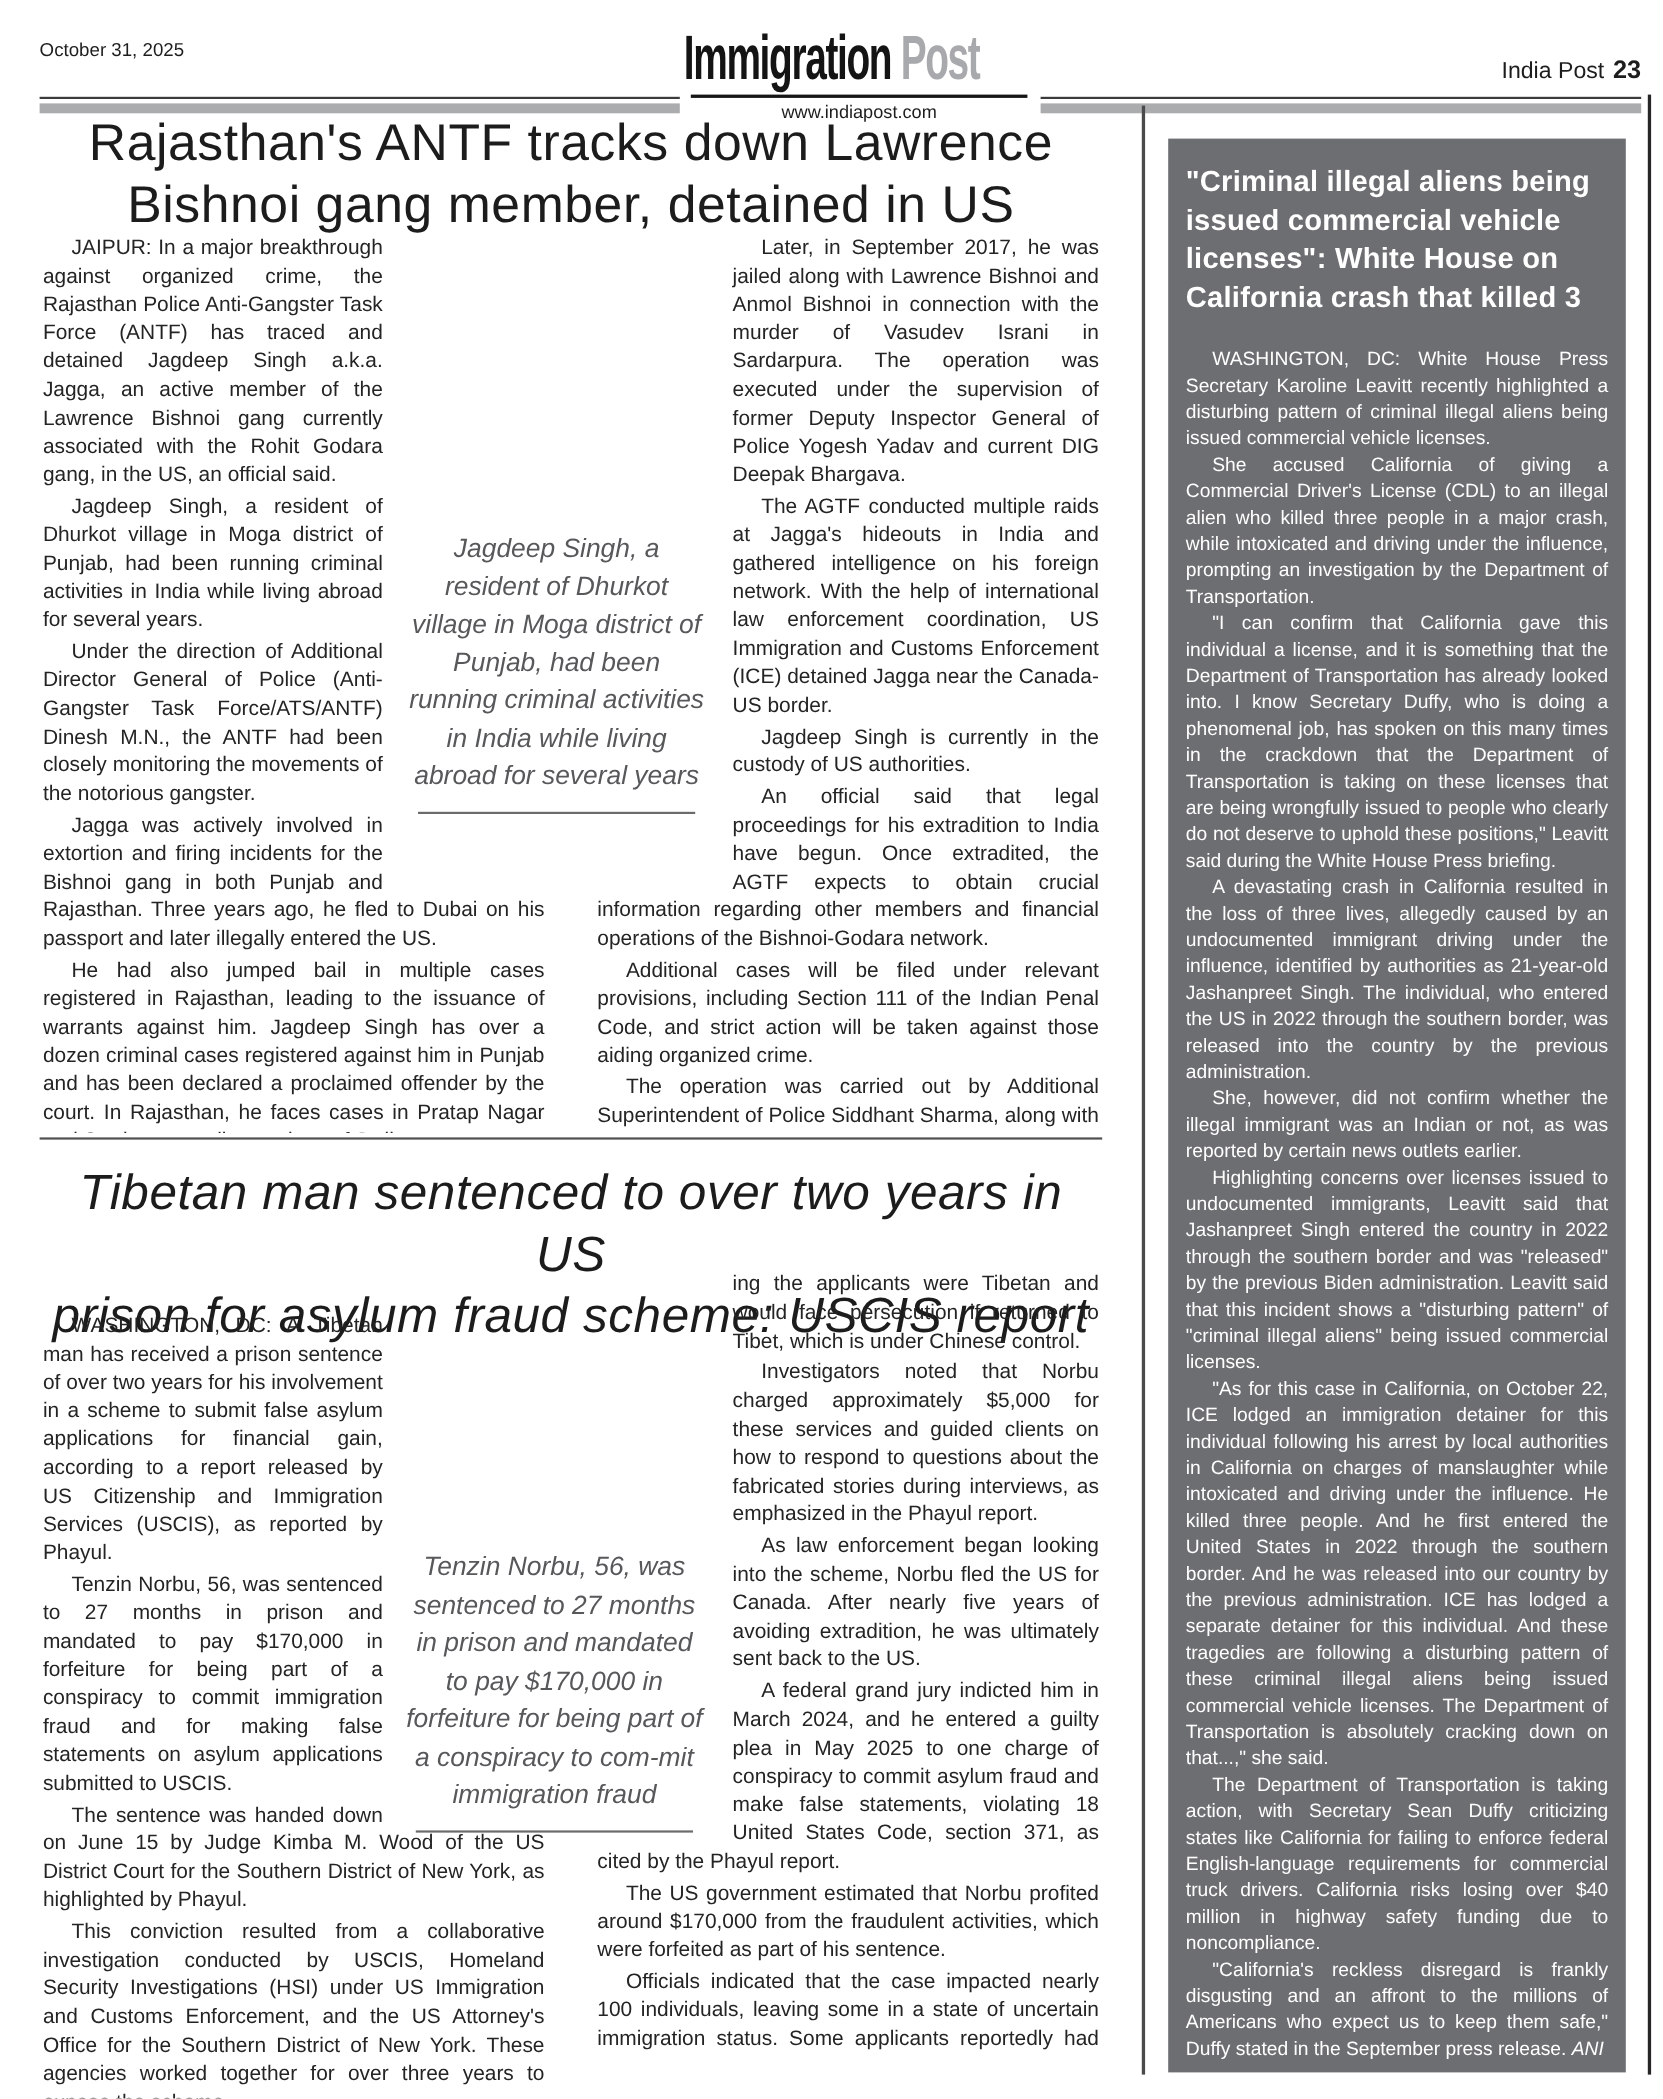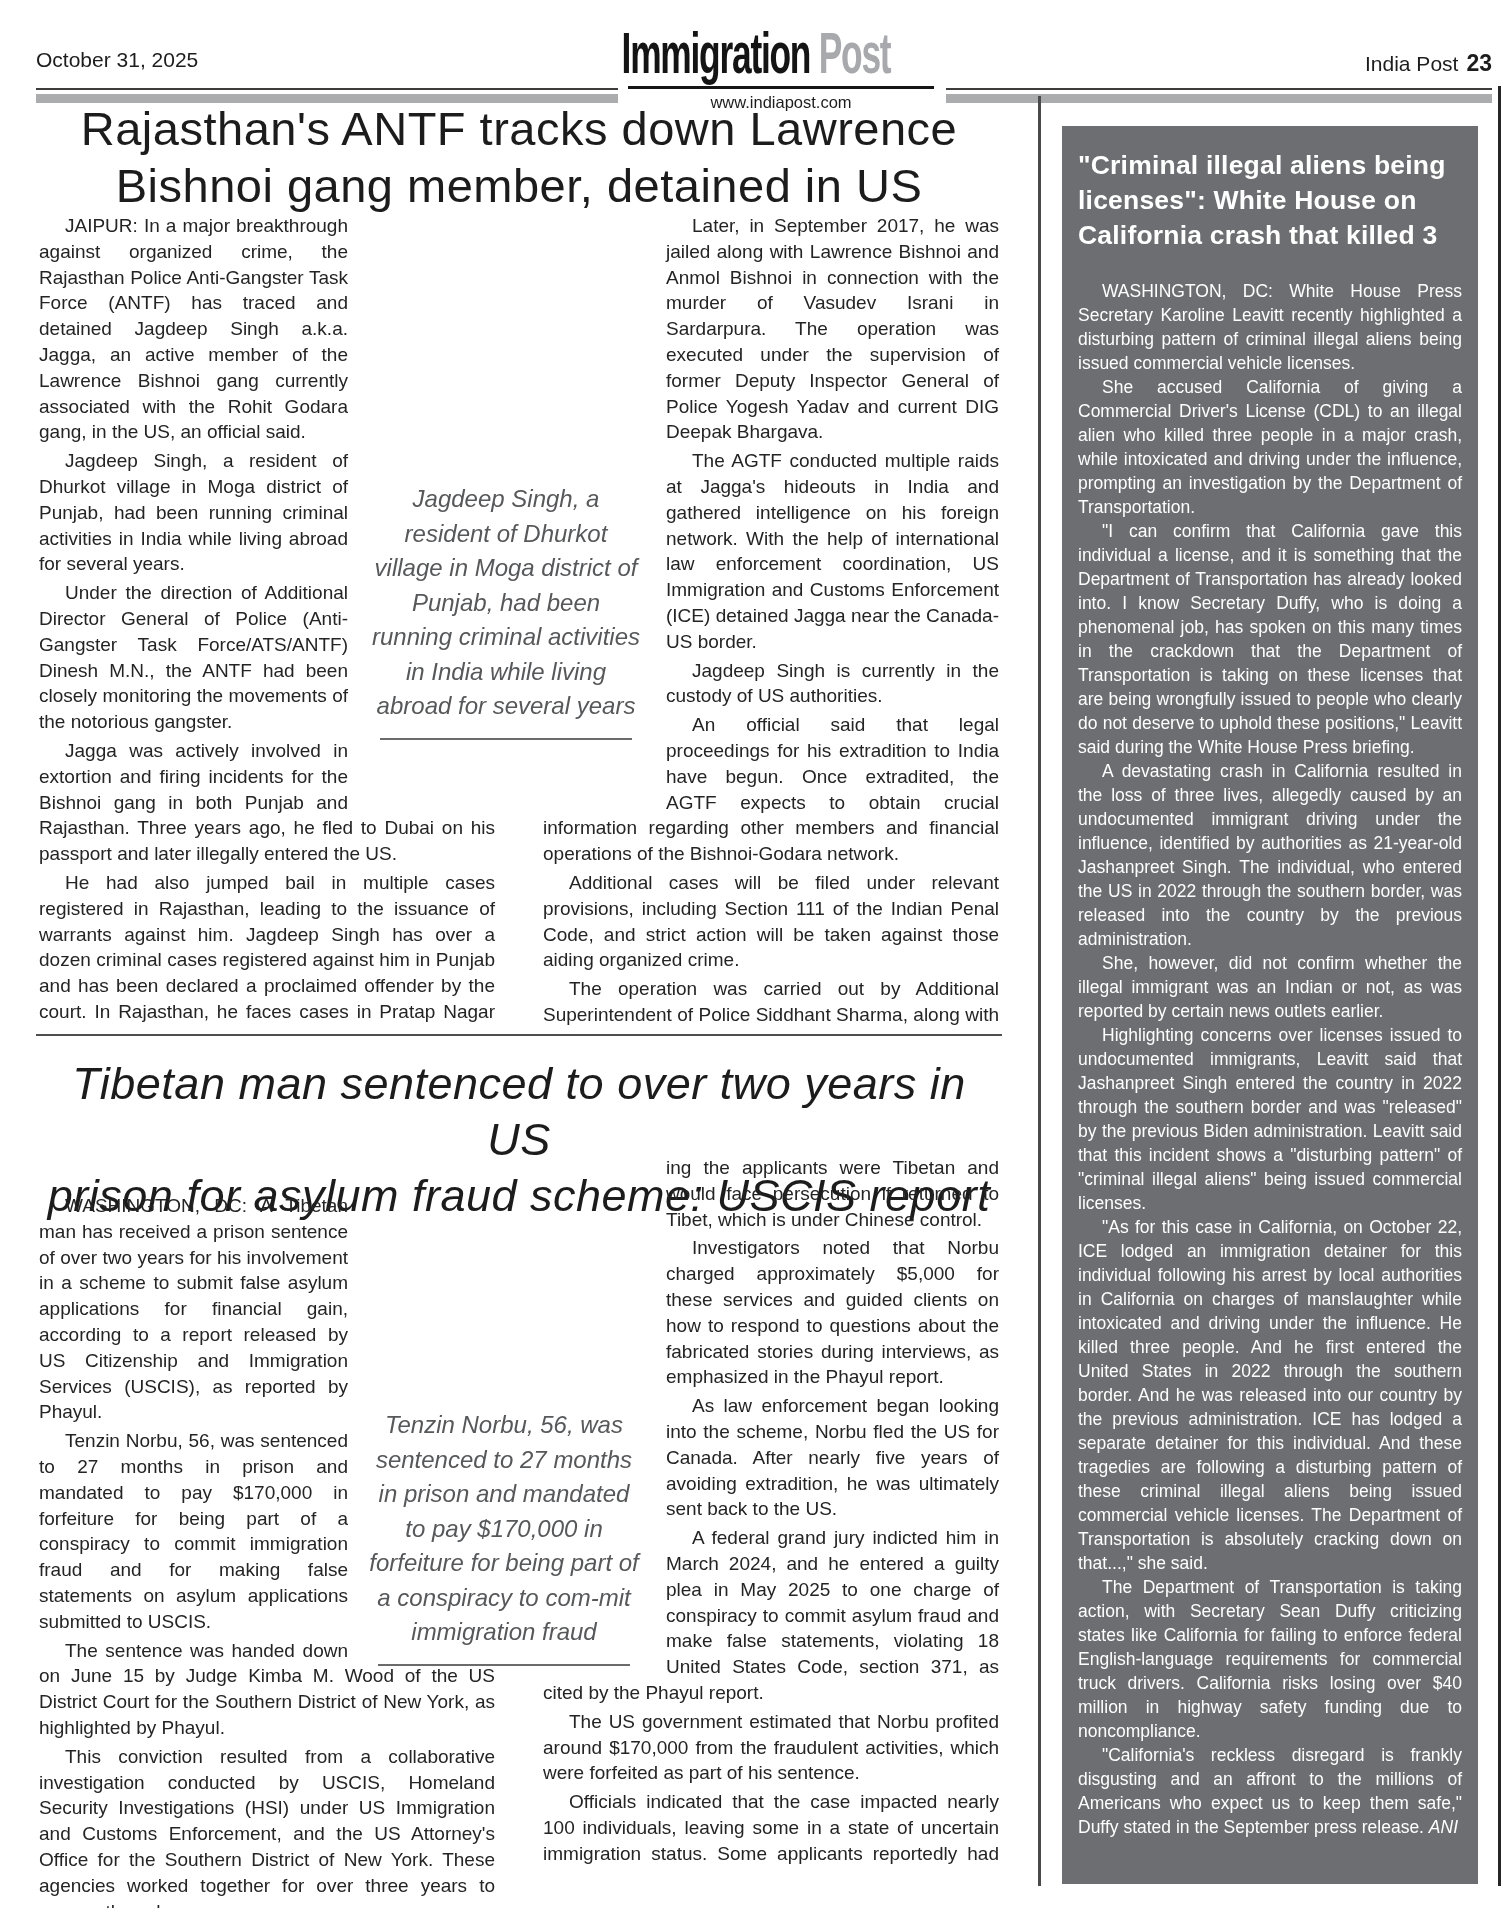--- a/index.html
+++ b/index.html
@@ -2,21 +2,21 @@
 <html><head>
 <meta charset="utf-8">
 <style>
   html,body { margin:0; padding:0; background:#ffffff; }
   .page {
     position:relative; width:1512px; height:1908px; background:#ffffff;
     font-family:"Liberation Sans", sans-serif; color:#1f1f1f; overflow:hidden;
   }
 
   
-  .date { position:absolute; left:36px; top:48px; font-size:21px; color:#1d1d1d; }
+  .date { position:absolute; left:36px; top:36px; font-size:17px; color:#1d1d1d; }
   .pageinfo { position:absolute; right:20px; top:50px; font-size:21px; color:#1d1d1d; white-space:nowrap; }
   .pageinfo b { font-size:23px; margin-left:8px; }
   .masthead { position:absolute; left:50%; top:22px; transform:translateX(-50%); white-space:nowrap; text-align:center; }
   .masthead-text { display:inline-block; transform:scaleX(0.62); transform-origin:center bottom;
     font-weight:bold; font-size:57px; letter-spacing:-2px; color:#141414; line-height:62px; }
   .masthead-text .post { color:#a7a9ac; }
   .masthead-rule { position:absolute; left:628px; top:86px; width:306px; height:3px; background:#151515; }
   .site { position:absolute; left:628px; top:93px; width:306px; text-align:center; font-size:16.5px; color:#1d1d1d; }
   .rule-thin-left  { position:absolute; left:36px;  top:88px; width:582px; height:2px; background:#3c3c3c; }
   .rule-thick-left { position:absolute; left:36px;  top:94px; width:582px; height:9px; background:#aaacae; }
@@ -142,20 +142,21 @@
   </div>
 
   <div class="pullquote" id="pq2">
     <div>Tenzin Norbu, 56, was sentenced to 27 months in prison and mandated to pay $170,000 in forfeiture for being part of a conspiracy to com-mit immigration fraud</div>
     <div class="pq-rule"></div>
   </div>
 
   <aside class="sidebar">
     <h2>
       <div>"Criminal illegal aliens being</div>
+      <div>issued commercial vehicle</div>
       <div>licenses": White House on</div>
       <div>California crash that killed 3</div>
     </h2>
     <p>WASHINGTON, DC: White House Press Secretary Karoline Leavitt recently highlighted a disturbing pattern of criminal illegal aliens being issued commercial vehicle licenses.</p>
     <p>She accused California of giving a Commercial Driver's License (CDL) to an illegal alien who killed three people in a major crash, while intoxicated and driving under the influence, prompting an investigation by the Department of Transportation.</p>
     <p>"I can confirm that California gave this individual a license, and it is something that the Department of Transportation has already looked into. I know Secretary Duffy, who is doing a phenomenal job, has spoken on this many times in the crackdown that the Department of Transportation is taking on these licenses that are being wrongfully issued to people who clearly do not deserve to uphold these positions," Leavitt said during the White House Press briefing.</p>
     <p>A devastating crash in California resulted in the loss of three lives, allegedly caused by an undocumented immigrant driving under the influence, identified by authorities as 21-year-old Jashanpreet Singh. The individual, who entered the US in 2022 through the southern border, was released into the country by the previous administration.</p>
     <p>She, however, did not confirm whether the illegal immigrant was an Indian or not, as was reported by certain news outlets earlier.</p>
     <p>Highlighting concerns over licenses issued to undocumented immigrants, Leavitt said that Jashanpreet Singh entered the country in 2022 through the southern border and was "released" by the previous Biden administration. Leavitt said that this incident shows a "disturbing pattern" of "criminal illegal aliens" being issued commercial licenses.</p>
     <p>"As for this case in California, on October 22, ICE lodged an immigration detainer for this individual following his arrest by local authorities in California on charges of manslaughter while intoxicated and driving under the influence. He killed three people. And he first entered the United States in 2022 through the southern border. And he was released into our country by the previous administration. ICE has lodged a separate detainer for this individual. And these tragedies are following a disturbing pattern of these criminal illegal aliens being issued commercial vehicle licenses. The Department of Transportation is absolutely cracking down on that...," she said.</p>

